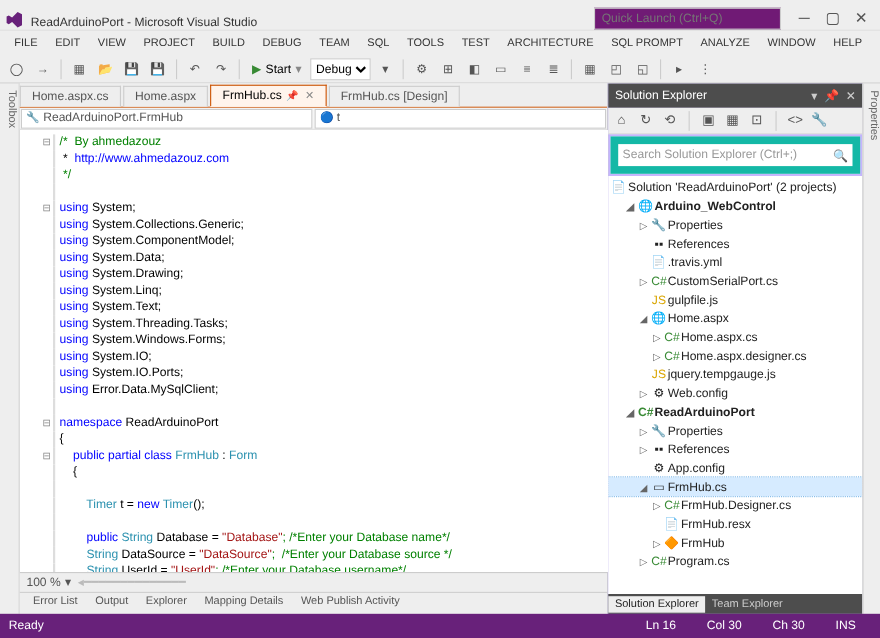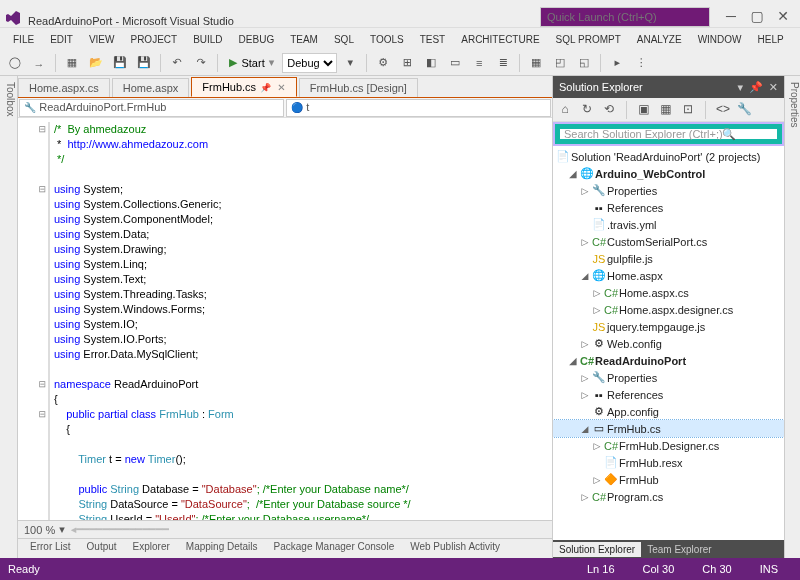--- a/index.html
+++ b/index.html
@@ -41,21 +41,21 @@
 .bottomtabs{height:20px;background:#eee;border-top:1px solid #ccc;display:flex;padding:0 6px;gap:4px}
 .bottomtabs .btab{padding:2px 6px;font-size:10px;color:#555}
 .statusbar{height:22px;background:#68217a;color:#fff;display:flex;align-items:center;padding:0 8px;font-size:10px}
 .statusbar .spacer{flex:1}
 .statusbar .cell{padding:0 14px}
 .solexp{width:232px;background:#c4b5fd;border-left:1px solid #ccc;display:flex;flex-direction:column}
 .solexp .panehdr{height:22px;background:#4d4d4d;color:#fff;display:flex;align-items:center;padding:0 6px;font-size:11px;justify-content:space-between}
 .solexp .panehdr .hicons{display:flex;gap:6px;color:#ccc;font-size:10px}
 .solexp .setoolbar{height:24px;background:#eee;display:flex;align-items:center;padding:0 4px;gap:6px;border-bottom:1px solid #ddd}
 .solexp .setoolbar .ticn{width:16px;height:16px;color:#555;font-size:12px;text-align:center}
-.solexp .search{height:20px;margin:2px;border:5px solid #14b8a6;background:#fff;padding:2px 4px;color:#999;font-size:10px;display:flex;align-items:center;justify-content:flex-start}
+.solexp .search{height:34px;margin:2px;border:7px solid #14b8a6;background:#fff;padding:2px 4px;color:#999;font-size:10px;display:flex;align-items:center;justify-content:space-between}
 .tree{flex:1;overflow:auto;background:#fff;padding:2px 0}
 .tnode{display:flex;align-items:center;height:17px;padding-right:4px;color:#222;font-size:11px;white-space:nowrap}
 .tnode.sel{background:#d6ebff;outline:1px dotted #7ab6e8}
 .tnode.bold{font-weight:700}
 .tnode .exp{width:12px;text-align:center;color:#666;font-size:9px}
 .tnode .icn{width:16px;text-align:center;font-size:11px}
 .i0{padding-left:2px}.i1{padding-left:14px}.i2{padding-left:26px}.i3{padding-left:38px}
 .setabs{height:18px;background:#4d4d4d;display:flex;align-items:center}
 .setabs .stab{padding:2px 6px;color:#ccc;font-size:10px}
 .setabs .stab.active{background:#eee;color:#222}
@@ -178,21 +178,20 @@
   <div class="statusbar-ed">
         <span>100 %</span>
         <span style="margin-left:4px">▾</span>
         <span style="margin-left:6px;color:#bbb">◂━━━━━━━━━━━━━━</span>
       </div>
   <div class="bottomtabs">
    <span class="btab">Error List</span>
    <span class="btab">Output</span>
    <span class="btab">Explorer</span>
    <span class="btab">Mapping Details</span>
-   <span class="btab">Package Manager Console</span>
    <span class="btab">Web Publish Activity</span>
   </div>
  </div>
 
  <div class="solexp">
   <div class="panehdr">
    <span>Solution Explorer</span>
    <span class="hicons">
           <span>▾</span>
           <span>📌</span>

